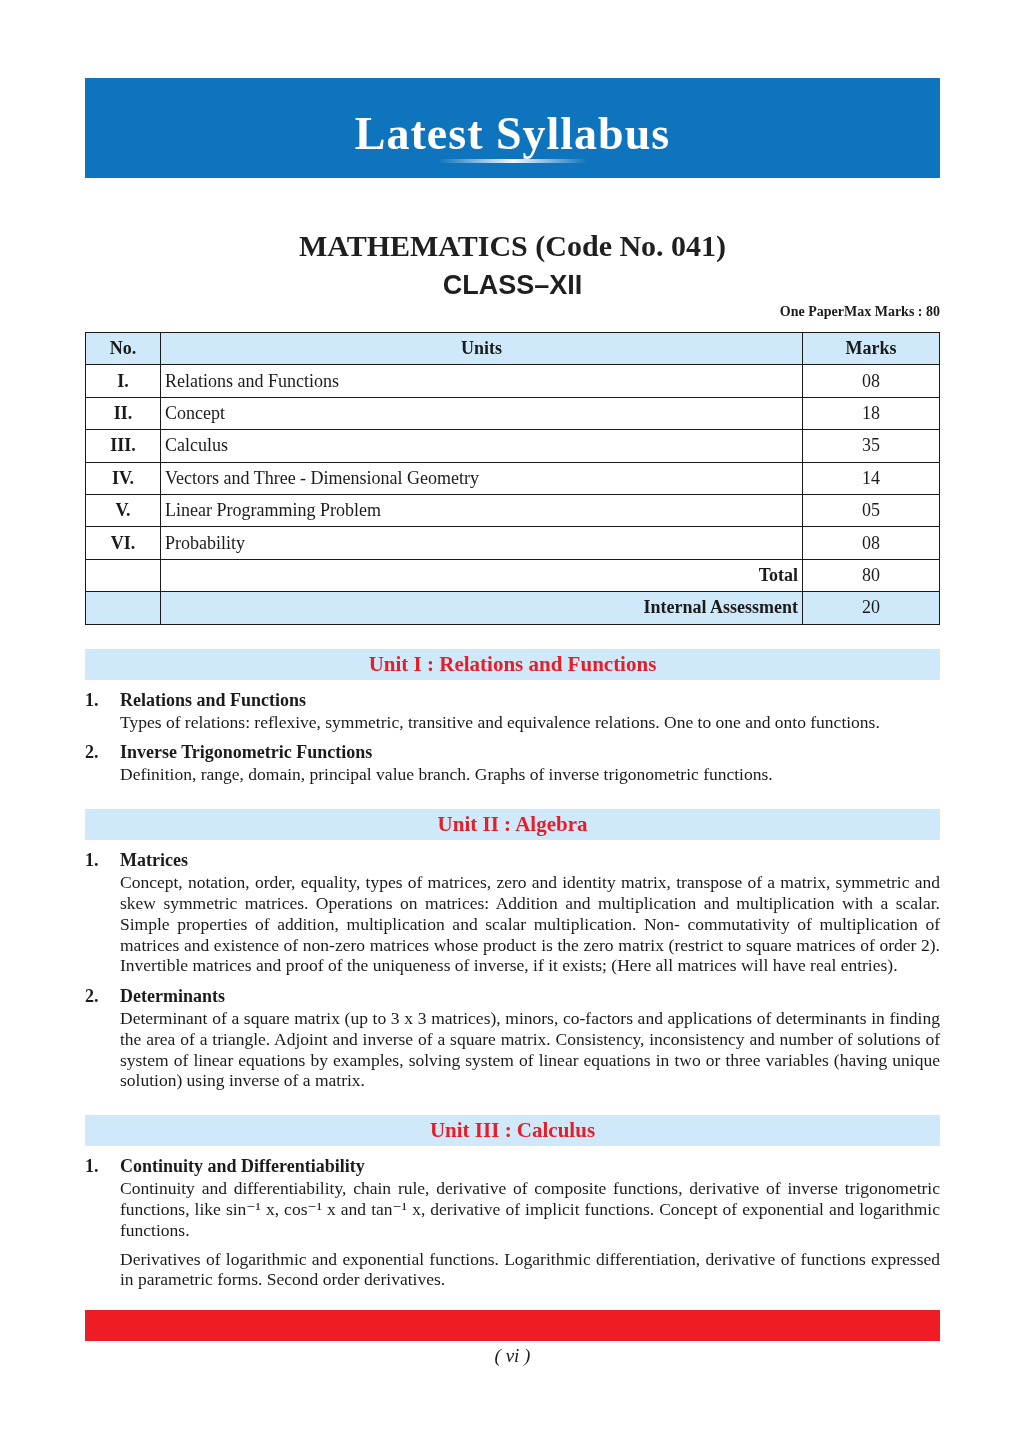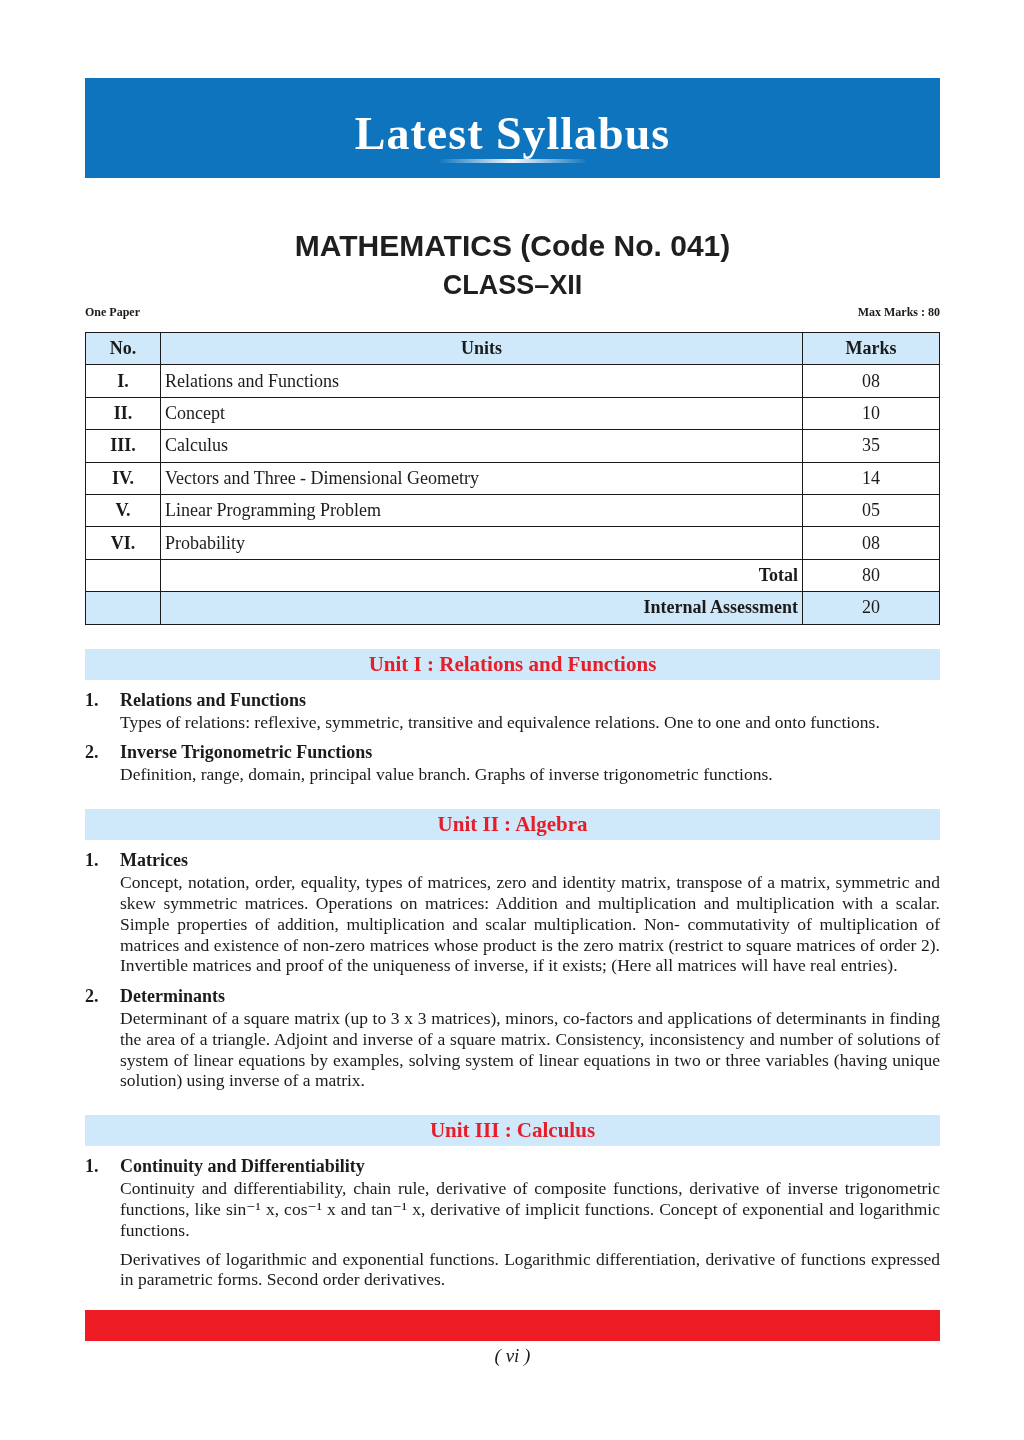--- a/index.html
+++ b/index.html
@@ -30,31 +30,31 @@
   }
   .banner-swoosh{
     position:absolute;bottom:15px;left:50%;transform:translateX(-50%);
     width:150px;height:4px;border-radius:2px;
     background:linear-gradient(90deg,rgba(255,255,255,0) 0%,rgba(255,255,255,.95) 50%,rgba(255,255,255,0) 100%);
   }
 
   
   .doc-title{
     margin:52px 0 0 0;text-align:center;
-    font-family:Liberation Sans, sans-serif;
+    font-family:Liberation Serif, serif;
     font-size:30px;line-height:32px;font-weight:bold;color:#1f1f1f;
   }
   .doc-subtitle{
     margin:8px 0 0 0;text-align:center;
     font-family:"Liberation Sans","DejaVu Sans",sans-serif;
     font-size:27px;line-height:30px;font-weight:bold;color:#1f1f1f;
   }
   .meta-row{
-    display:flex;justify-content:space-between;
-    font-weight:bold;font-size:12px;line-height:22px;margin-top:1px;
+    display:flex;justify-content:flex-end;
+    font-weight:bold;font-size:14px;line-height:22px;margin-top:1px;
   }
 
   
   table.marks{
     width:100%;border-collapse:collapse;table-layout:fixed;margin-top:9px;
   }
   table.marks th,table.marks td{
     border:1.6px solid #1a1a1a;height:32.4px;font-size:18px;padding:4px;
     vertical-align:middle;
   }
@@ -122,21 +122,21 @@
       </thead>
       <tbody>
         <tr>
           <td class="cell-no">I.</td>
           <td class="cell-unit">Relations and Functions</td>
           <td class="cell-marks">08</td>
         </tr>
         <tr>
           <td class="cell-no">II.</td>
           <td class="cell-unit">Concept</td>
-          <td class="cell-marks">10</td>
+          <td class="cell-marks">18</td>
         </tr>
         <tr>
           <td class="cell-no">III.</td>
           <td class="cell-unit">Calculus</td>
           <td class="cell-marks">35</td>
         </tr>
         <tr>
           <td class="cell-no">IV.</td>
           <td class="cell-unit">Vectors and Three - Dimensional Geometry</td>
           <td class="cell-marks">14</td>

